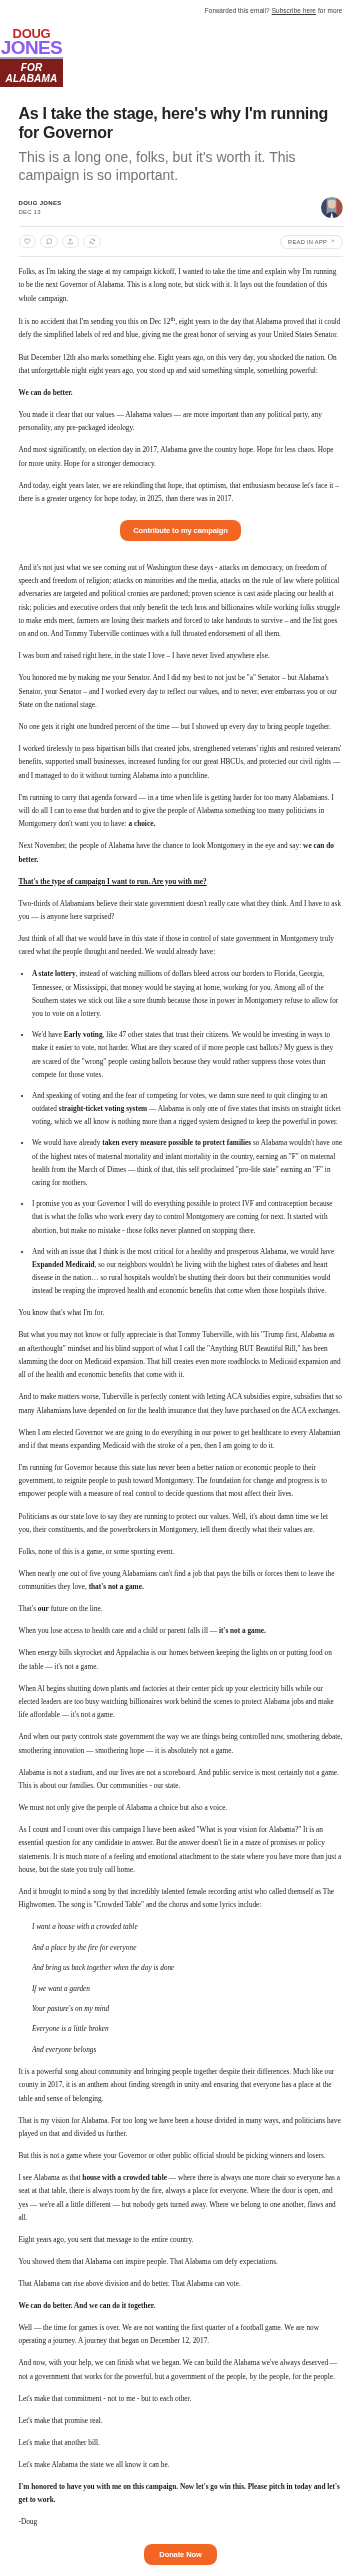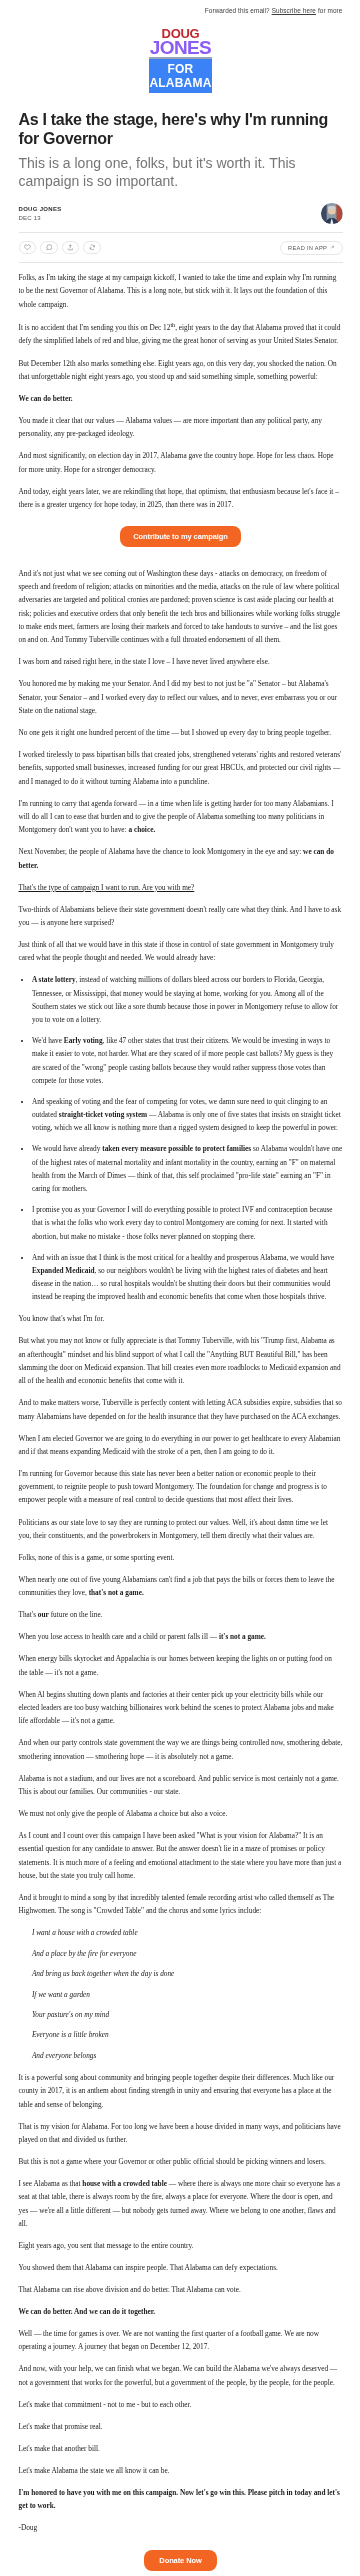--- a/index.html
+++ b/index.html
@@ -30,21 +30,20 @@
     color: #404040;
     letter-spacing: 0.1px;
   }
   .forward-bar a {
     color: #404040;
     text-decoration: underline;
   }
   
   .logo-wrap {
     display: flex;
-    justify-content: center;
     padding: 13.4px 0 4.1px 0;
   }
   .logo {
     width: 63px;
     text-align: center;
     font-family: "Liberation Sans", sans-serif;
   }
   .logo-doug {
     color: #c0272d;
     font-weight: bold;
@@ -60,26 +59,27 @@
     letter-spacing: -0.6px;
     line-height: 0.9;
     margin-top: -0.5px;
   }
   .logo-rule {
     height: 1.5px;
     background: #9aa4b5;
     margin: 1px 0 0.5px 0;
   }
   .logo-bar {
-    background: #3b82f6;
+    background: #7f1d1d;
     color: #ffffff;
     font-weight: bold;
-    font-size: 12px;
+    font-size: 10px;
     letter-spacing: 0.2px;
     padding: 2.6px 0 3.1px 0;
+    font-style: italic;
   }
   
   .titlewrap { padding: 14.4px 18.5px 0 18.5px; }
   h1.post-title {
     font-family: "Liberation Sans", sans-serif;
     font-size: 16px;
     line-height: 1.16;
     font-weight: bold;
     letter-spacing: -0.3px;
     color: #242424;
@@ -170,21 +170,21 @@
   }
   .body p { margin: 0 0 8.8px 0; }
   .body ul {
     margin: 8.8px 0 8.8px 0;
     padding-left: 13.4px;
   }
   .body li { margin-bottom: 7.7px; line-height: 1.82; }
   .body b, .body strong { font-weight: bold; }
   .body em, .body i { }
   .u-head {
-    font-weight: normal;
+    font-weight: bold;
     text-decoration: underline;
   }
   .verse {
     margin: 0 0 0 13.4px;
     font-style: italic;
   }
   .verse p { margin: 0 0 7.2px 0; }
   
   .cta-wrap { text-align: center; padding: 6.2px 0 11.3px 0; }
   .cta {

